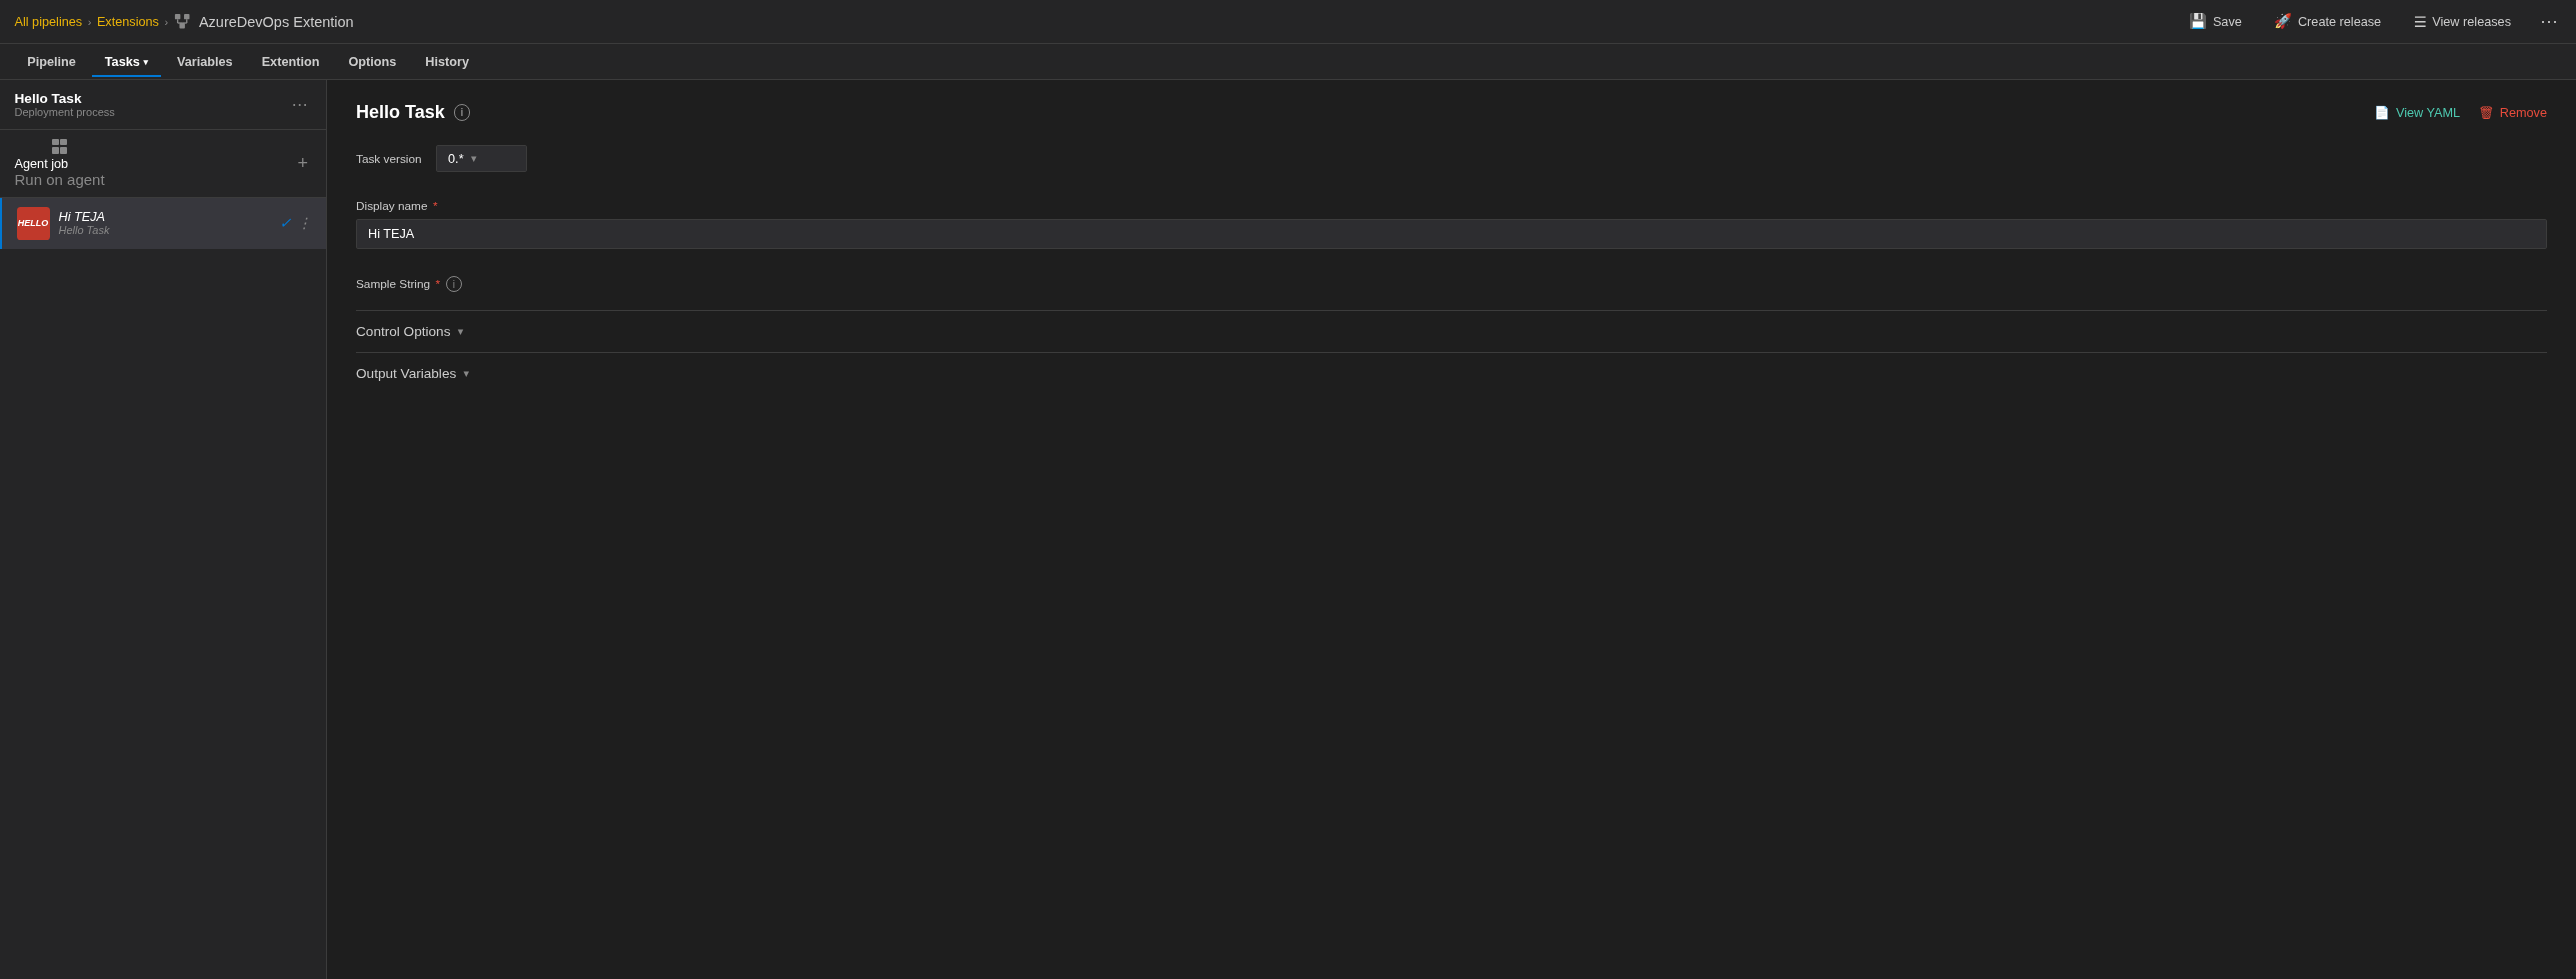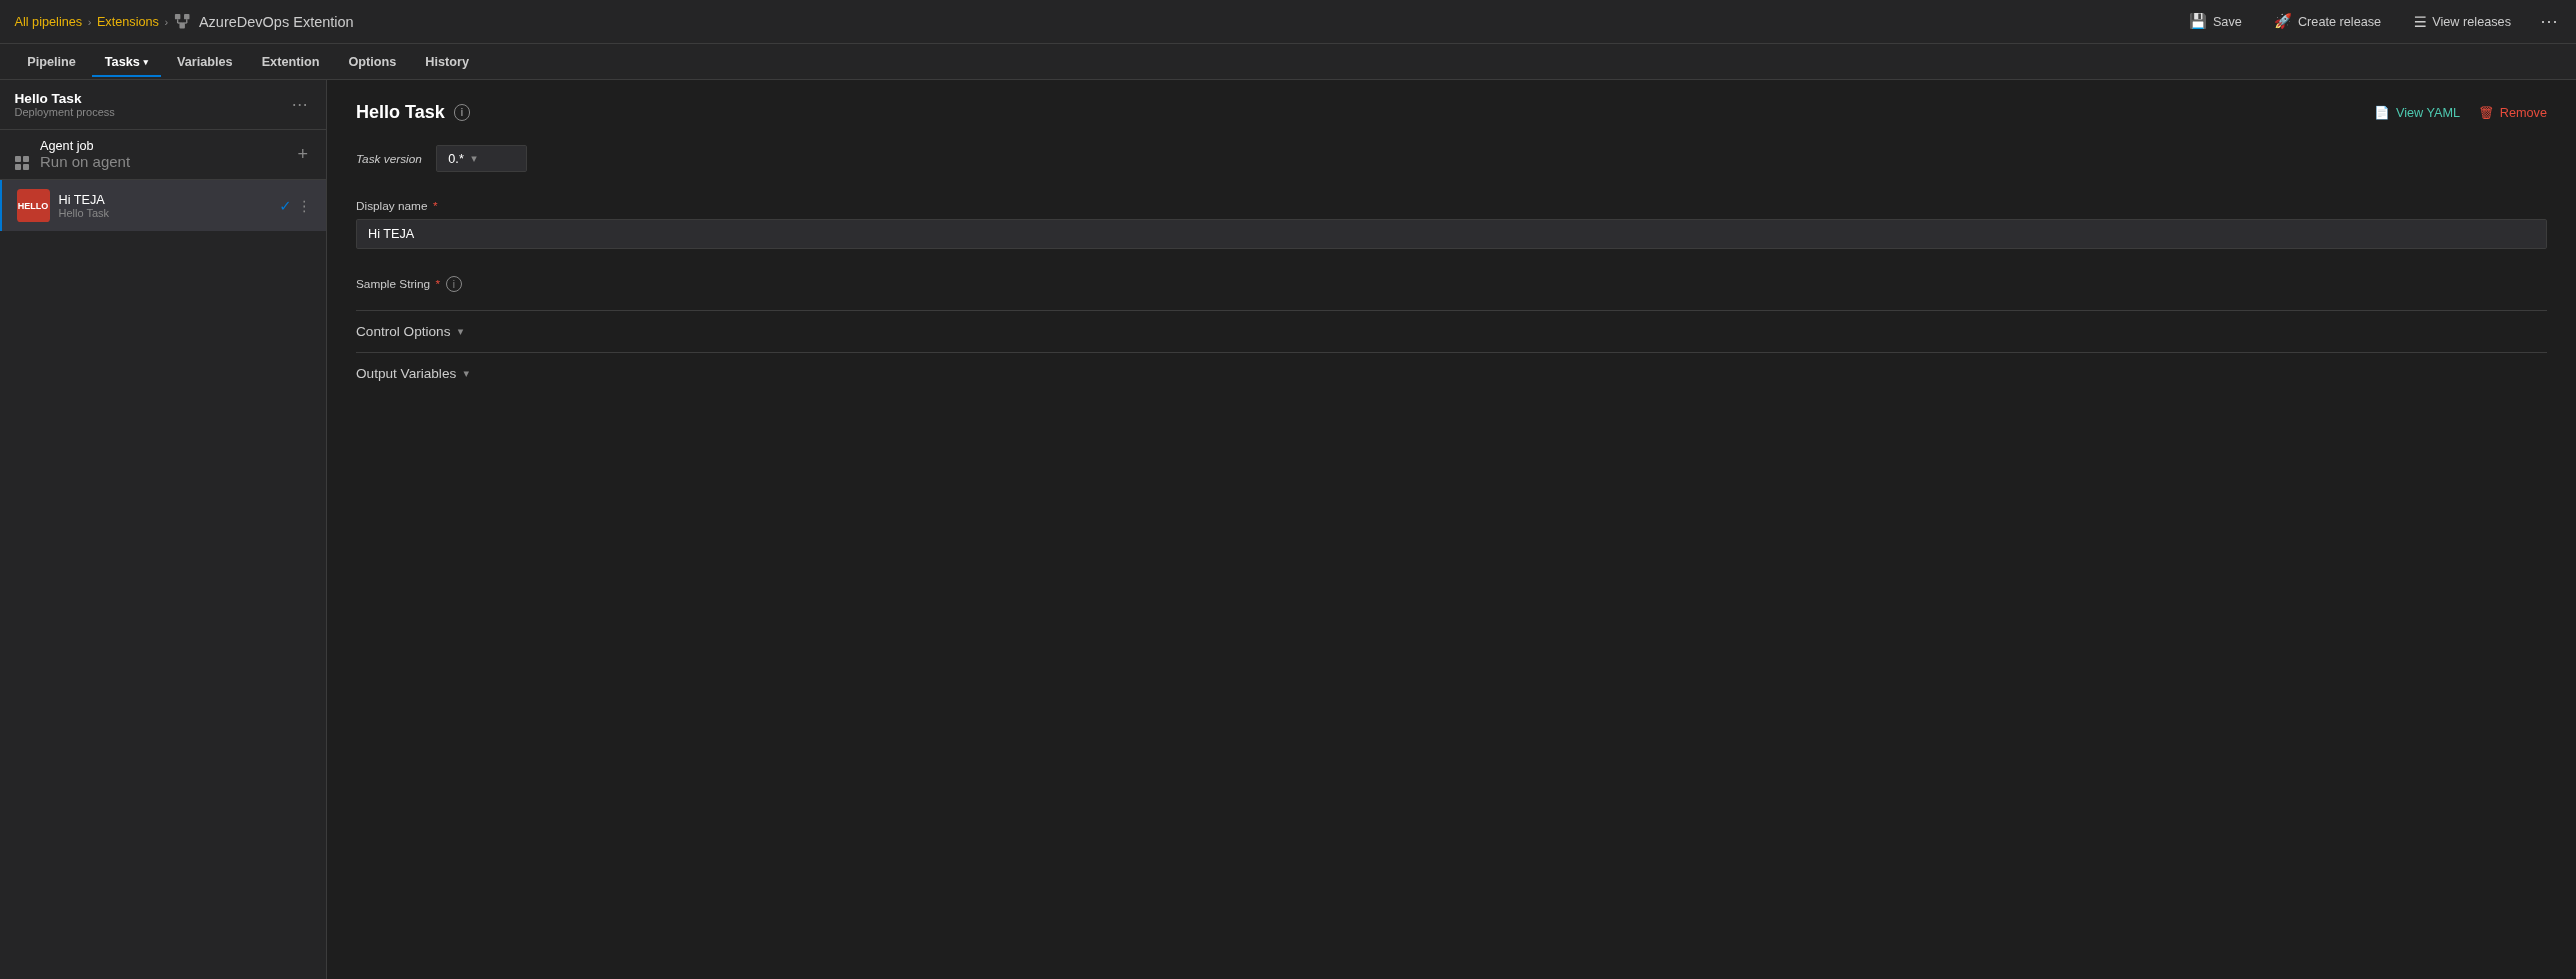--- a/index.html
+++ b/index.html
@@ -156,22 +156,23 @@
     
     .agent-job {
       display: flex;
       align-items: center;
       justify-content: space-between;
       padding: 9px 14.5px;
       border-bottom: 0.9px solid #3c3c3c;
     }
     .agent-job-left {
       display: flex;
-      align-items: flex-end;
-      gap: 11px;
+      align-items: center;
+      gap: 3px;
+      flex-direction: column;
     }
     .agent-icon {
       width: 14.5px;
       height: 14.5px;
       display: grid;
       grid-template-columns: 1fr 1fr;
       gap: 1.8px;
     }
     .agent-icon-cell {
       background: #888;
@@ -197,20 +198,21 @@
 
     
     .task-item {
       display: flex;
       align-items: center;
       padding: 9px 14.5px;
       background: #37373d;
       border-left: 2.7px solid #0078d4;
       cursor: pointer;
       gap: 9px;
+      font-style: italic;
     }
     .task-thumb {
       width: 33px;
       height: 33px;
       background: #c0392b;
       border-radius: 3.6px;
       display: flex;
       align-items: center;
       justify-content: center;
       font-size: 9px;
@@ -323,21 +325,20 @@
     .version-row {
       display: flex;
       align-items: center;
       gap: 14.5px;
       margin-bottom: 22px;
     }
     .version-label {
       font-size: 11.8px;
       color: #cccccc;
       white-space: nowrap;
-      font-style: italic;
     }
     .version-select {
       display: flex;
       align-items: center;
       gap: 7.3px;
       background: #2d2d30;
       border: 0.9px solid #3c3c3c;
       color: #fff;
       padding: 5.5px 11px;
       font-size: 12.7px;

